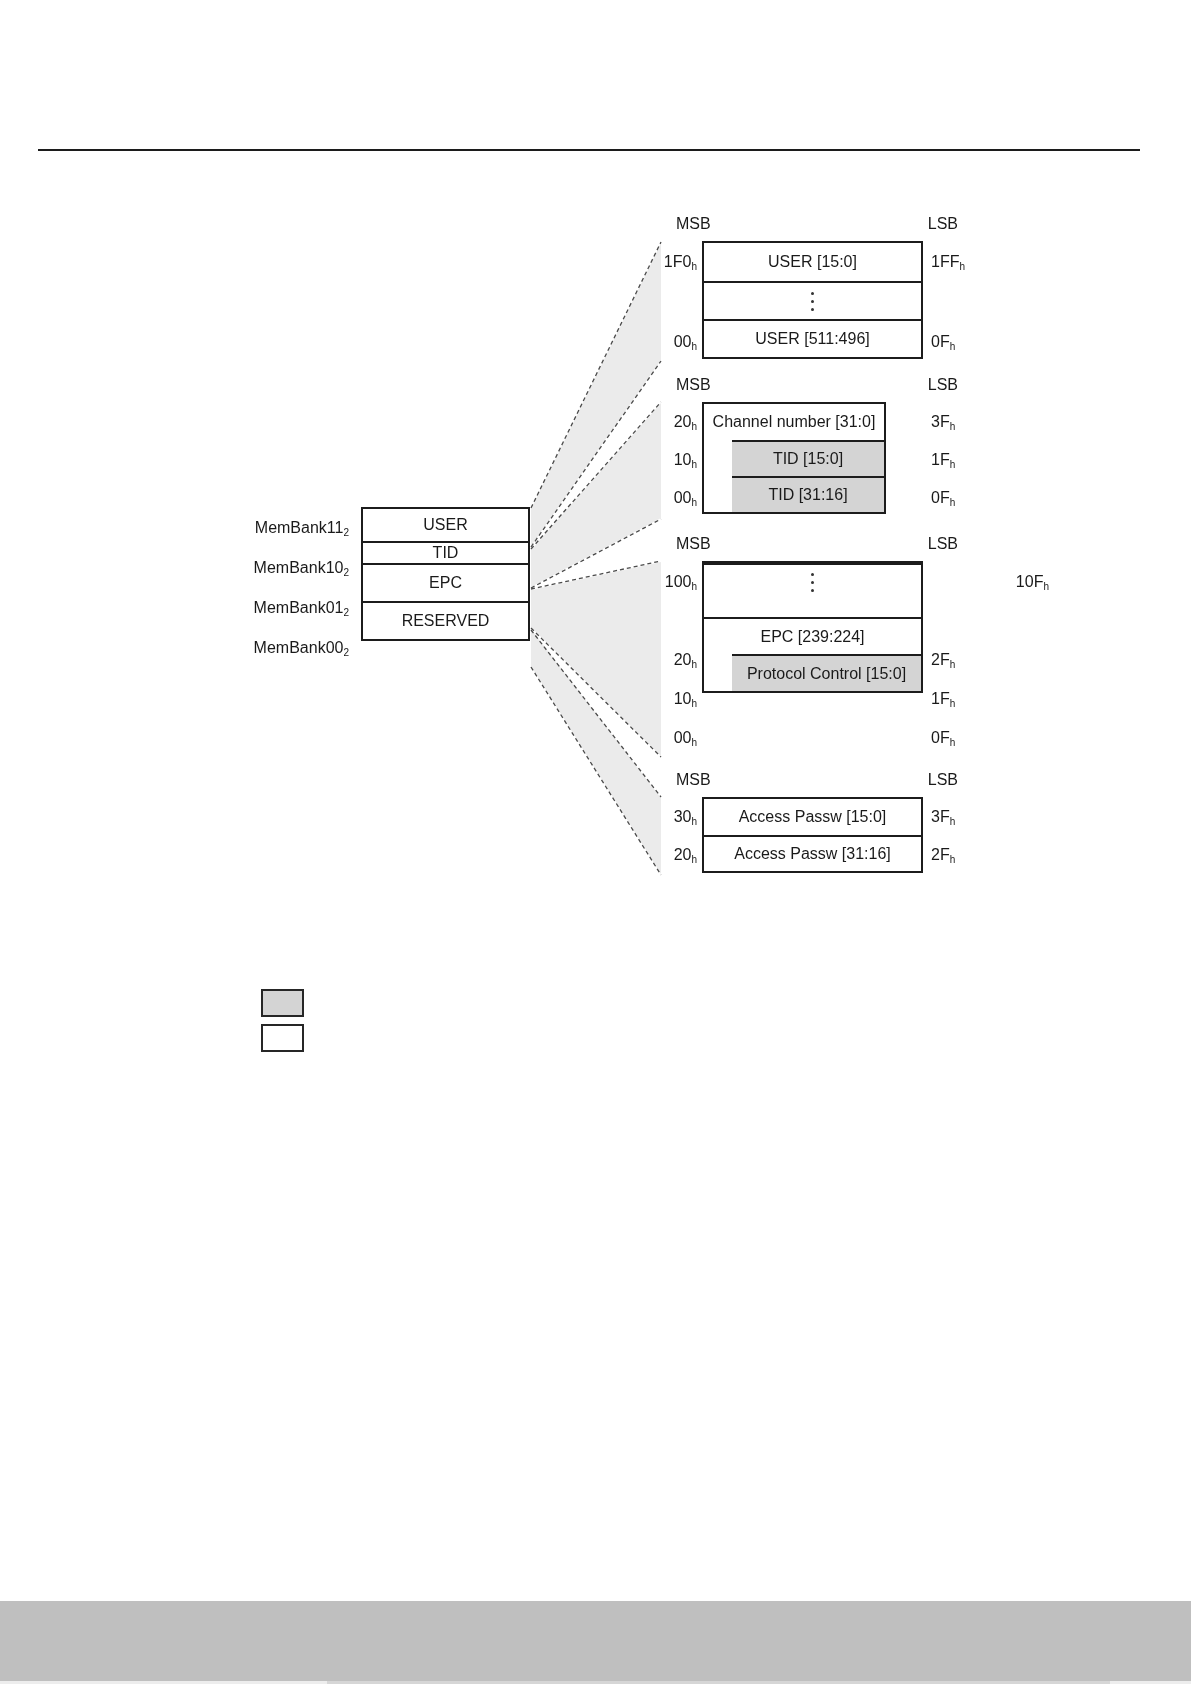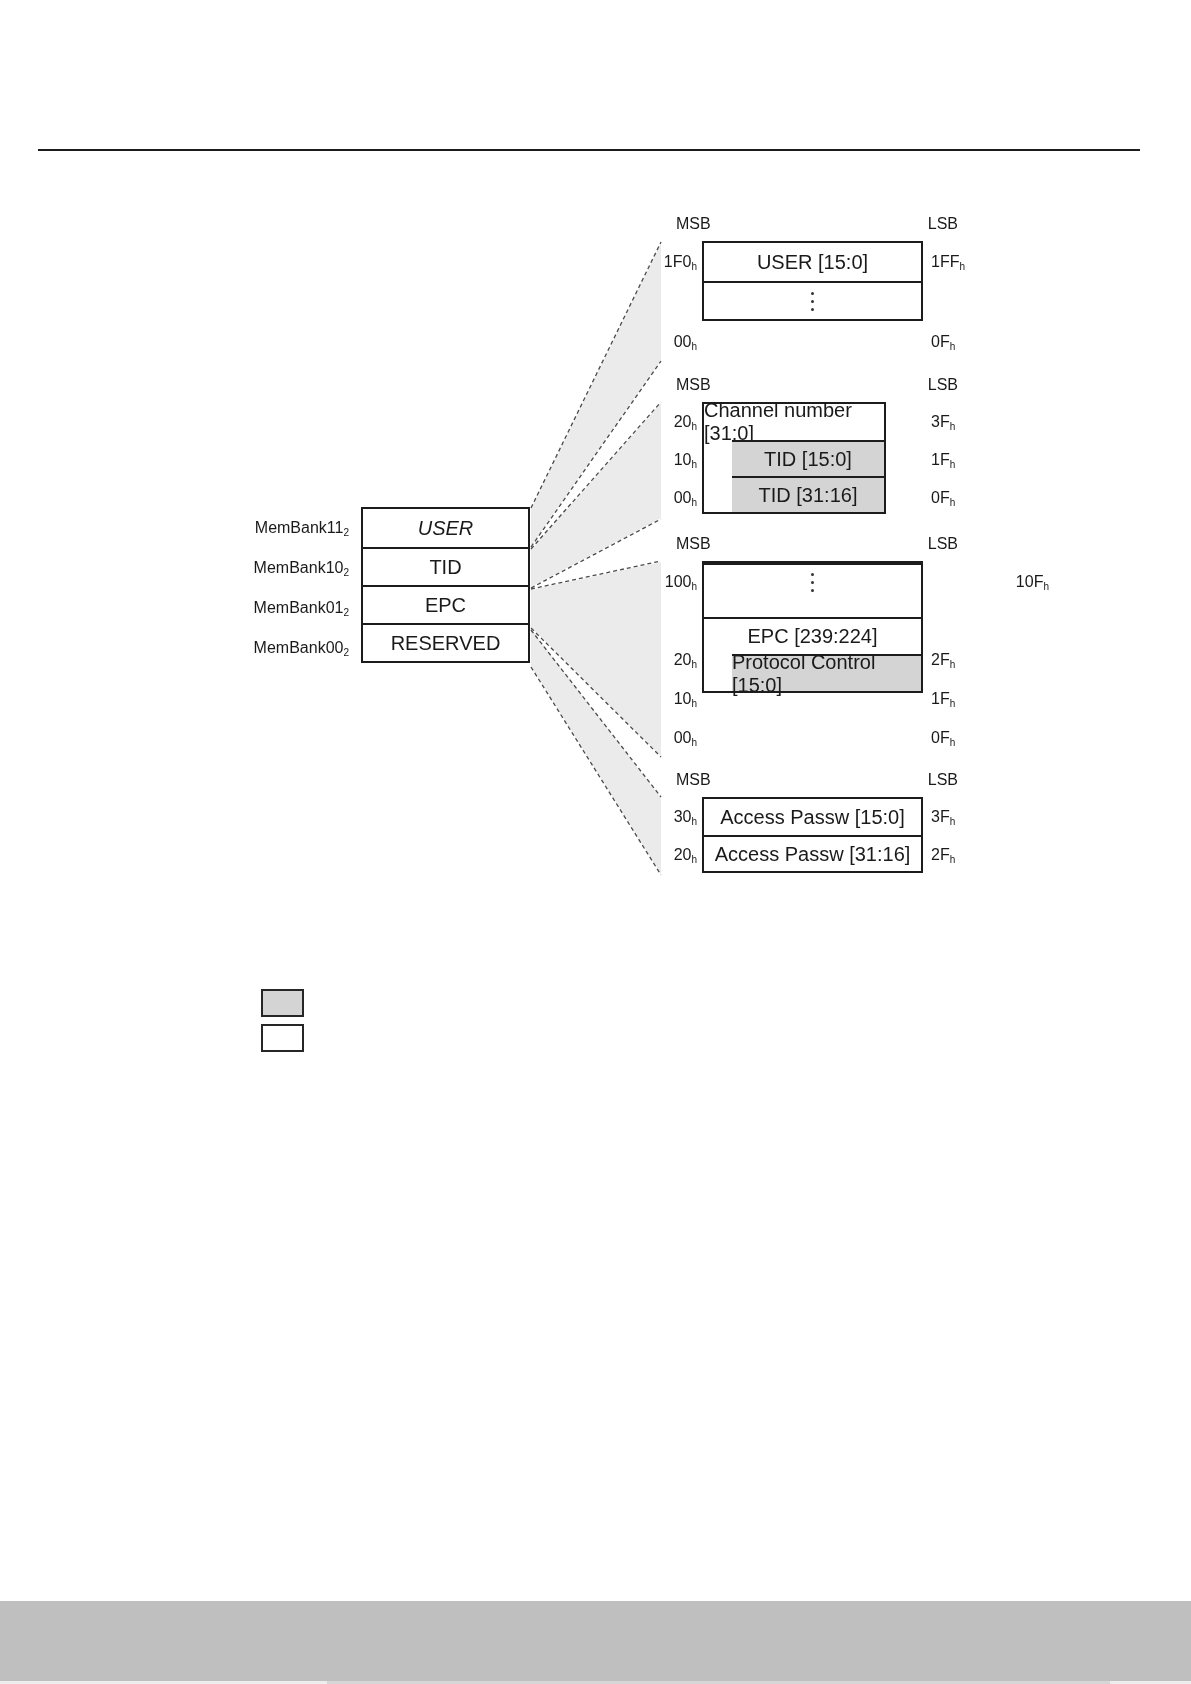--- a/index.html
+++ b/index.html
@@ -30,21 +30,21 @@
   .membox{
     position:absolute;
     background:#fff;
     border:2px solid var(--border,#1c1c1c);
     box-sizing:border-box;
   }
   .memrow{
     position:relative;
     box-sizing:border-box;
     display:flex;align-items:center;justify-content:center;
-    font-size:20px;color:var(--text,#1a1a1a);
+    font-size:16px;color:var(--text,#1a1a1a);
     background:#fff;
   }
   .memrow.sep{border-top:2px solid var(--border,#1c1c1c);}
   .memrow.shaded{background:var(--shaded,#d4d4d4);margin-left:28px;}
   .memrow.dots{flex-direction:column;justify-content:center;}
   .dot{display:block;width:3px;height:3px;border-radius:50%;background:#333;margin:2.5px 0;}
   
   .swatch{
     position:absolute;width:43px;height:28px;
     border:2px solid #262626;box-sizing:border-box;
@@ -70,24 +70,24 @@
     <line class="fanline" x1="531" y1="549" x2="661" y2="402"></line>
     <line class="fanline" x1="531" y1="588" x2="661" y2="519"></line>
     <line class="fanline" x1="531" y1="589" x2="661" y2="561"></line>
     <line class="fanline" x1="531" y1="628" x2="661" y2="757"></line>
     <line class="fanline" x1="531" y1="630" x2="661" y2="797"></line>
     <line class="fanline" x1="531" y1="667" x2="661" y2="875"></line>
   </svg>
 
   <div id="bank-area">
       <div class="membox" style="left: 361px; top: 507px; width: 169px;">
-        <div class="memrow" style="height: 38px; font-style: italic;">
+        <div class="memrow" style="height: 32px;">
           <span>USER</span>
         </div>
-        <div class="memrow sep" style="height: 38px;">
+        <div class="memrow sep" style="height: 22px;">
           <span>TID</span>
         </div>
         <div class="memrow sep" style="height: 38px;">
           <span>EPC</span>
         </div>
         <div class="memrow sep" style="height: 38px;">
           <span>RESERVED</span>
         </div>
       </div>
       <div class="lbl right-align" style="left: 180px; top: 509px; width: 169px; height: 38px; line-height: 38px;"><span>MemBank11</span><span class="sub">2</span></div>
@@ -101,20 +101,23 @@
         <div class="lbl" style="left: 116px; top: 0px;">MSB</div>
         <div class="lbl right-align" style="left: 298px; top: 0px; width: 100px;">LSB</div>
         <div class="membox" style="left: 142px; top: 26px; width: 221px;">
           <div class="memrow" style="height: 38px;">
             <span>USER [15:0]</span>
           </div>
           <div class="memrow sep dots" style="height: 38px;">
             <div class="dot"></div>
             <div class="dot"></div>
             <div class="dot"></div>
+          </div>
+          <div class="memrow sep" style="height: 38px;">
+            <span>USER [511:496]</span>
           </div>
         </div>
         <div class="lbl right-align" style="left: 0px; top: 28px; width: 137px; height: 38px; line-height: 38px;"><span>1F0</span><span class="sub">h</span></div>
         <div class="lbl left-align" style="left: 371px; top: 28px; width: 105px; height: 38px; line-height: 38px;"><span>1FF</span><span class="sub">h</span></div>
         <div class="lbl right-align" style="left: 0px; top: 108px; width: 137px; height: 38px; line-height: 38px;"><span>00</span><span class="sub">h</span></div>
         <div class="lbl left-align" style="left: 371px; top: 108px; width: 105px; height: 38px; line-height: 38px;"><span>0F</span><span class="sub">h</span></div>
       </div>
       <div class="abs" style="left: 560px; top: 376px; width: 480px;">
         <div class="lbl" style="left: 116px; top: 0px;">MSB</div>
         <div class="lbl right-align" style="left: 298px; top: 0px; width: 100px;">LSB</div>

